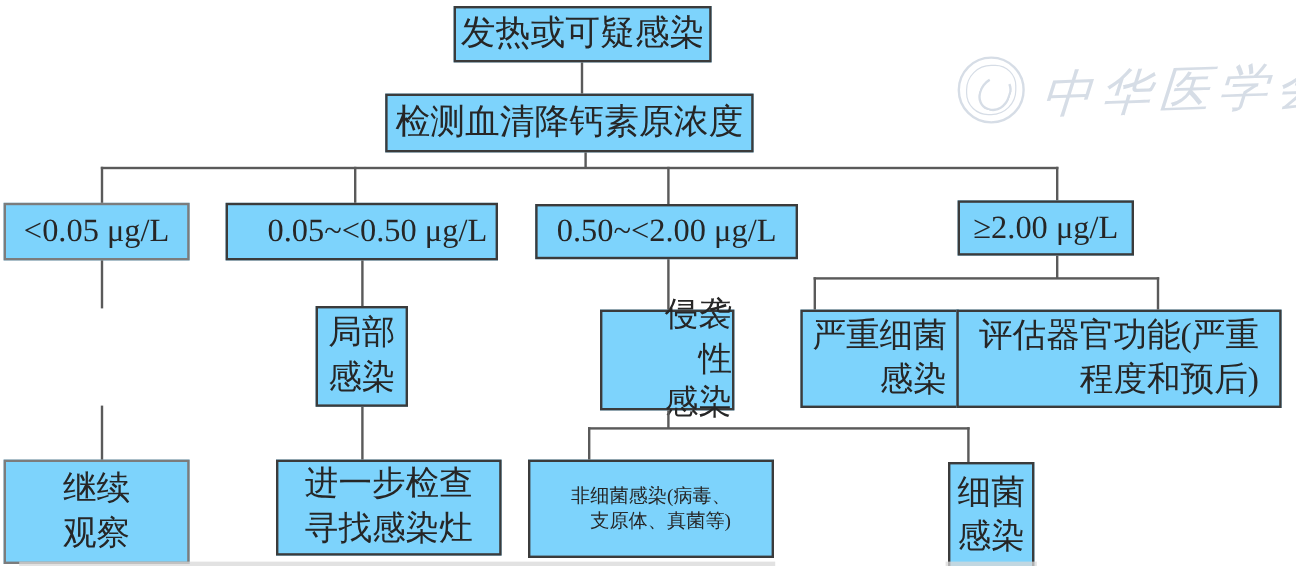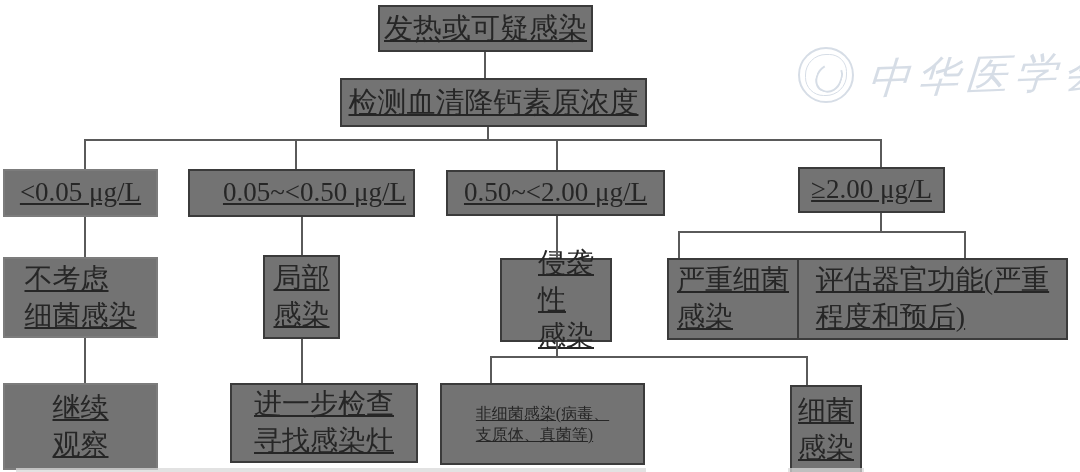--- a/index.html
+++ b/index.html
@@ -6,28 +6,27 @@
   body{
     width:1080px;height:472px;
     background:var(--background,#fff);
     font-family:"Liberation Serif","DejaVu Serif",serif;
     overflow:hidden;
   }
   #canvas{position:relative;width:1080px;height:472px;background:var(--background,#fff);}
   .node{
     position:absolute;
     display:flex;align-items:center;justify-content:center;
-    text-align:left;
+    text-align:right;
     white-space:pre-line;
     color:var(--text,#262626);
-    background:#737373;
+    background:#7dd3fc;
     border:2px solid var(--box-border-dark,#3b3b3b);
     box-sizing:border-box;
     line-height:1.32;
-    text-decoration:underline;
   }
   .node.b-light{border-color:var(--box-border-light,#7a7a7a);}
   .fs-xl{font-size:29px;}
   .fs-lg{font-size:28px;}
   .fs-md{font-size:27px;}
   .fs-sm{font-size:16px;}
   .vline,.hline{position:absolute;background:var(--connector,#5a5a5a);}
   .vline{width:2px;}
   .hline{height:2px;}
   
@@ -66,29 +65,27 @@
 
 <div id="canvas">
 
   <div class="watermark">
     <div class="wm-emblem"></div>
     <div class="wm-text">中华医学会</div>
   </div>
 
   <div class="node fs-xl" style="left:378px;top:5px;width:215px;height:47px;">发热或可疑感染</div>
 
-  <div class="node fs-xl" style="left:340px;top:78px;width:307px;height:49px;">检测血清降钙素原浓度</div>
+  <div class="node fs-xl" style="left:321px;top:78px;width:307px;height:49px;">检测血清降钙素原浓度</div>
 
   <div class="node fs-md b-light" style="left:3px;top:169px;width:155px;height:48px;">&lt;0.05 μg/L</div>
   <div class="node fs-md" style="left:188px;top:169px;width:227px;height:48px;padding-left:26px;">0.05~&lt;0.50 μg/L</div>
   <div class="node fs-md" style="left:446px;top:170px;width:219px;height:46px;">0.50~&lt;2.00 μg/L</div>
   <div class="node fs-md" style="left:798px;top:167px;width:147px;height:46px;">≥2.00 μg/L</div>
 
-  <div class="node fs-lg b-light" style="left:3px;top:257px;width:155px;height:81px;">不考虑
-细菌感染</div>
   <div class="node fs-lg" style="left:263px;top:255px;width:77px;height:84px;">局部
 感染</div>
   <div class="node fs-lg" style="left:500px;top:258px;width:112px;height:84px;padding-left:36px;">侵袭性
 感染</div>
   <div class="node fs-lg" style="left:635px;top:258px;width:132px;height:82px;margin-left:32px;">严重细菌
 感染</div>
   <div class="node fs-lg" style="left:797px;top:258px;width:271px;height:82px;">评估器官功能(严重
 程度和预后)</div>
 
   <div class="node fs-lg b-light" style="left:3px;top:383px;width:155px;height:87px;">继续

